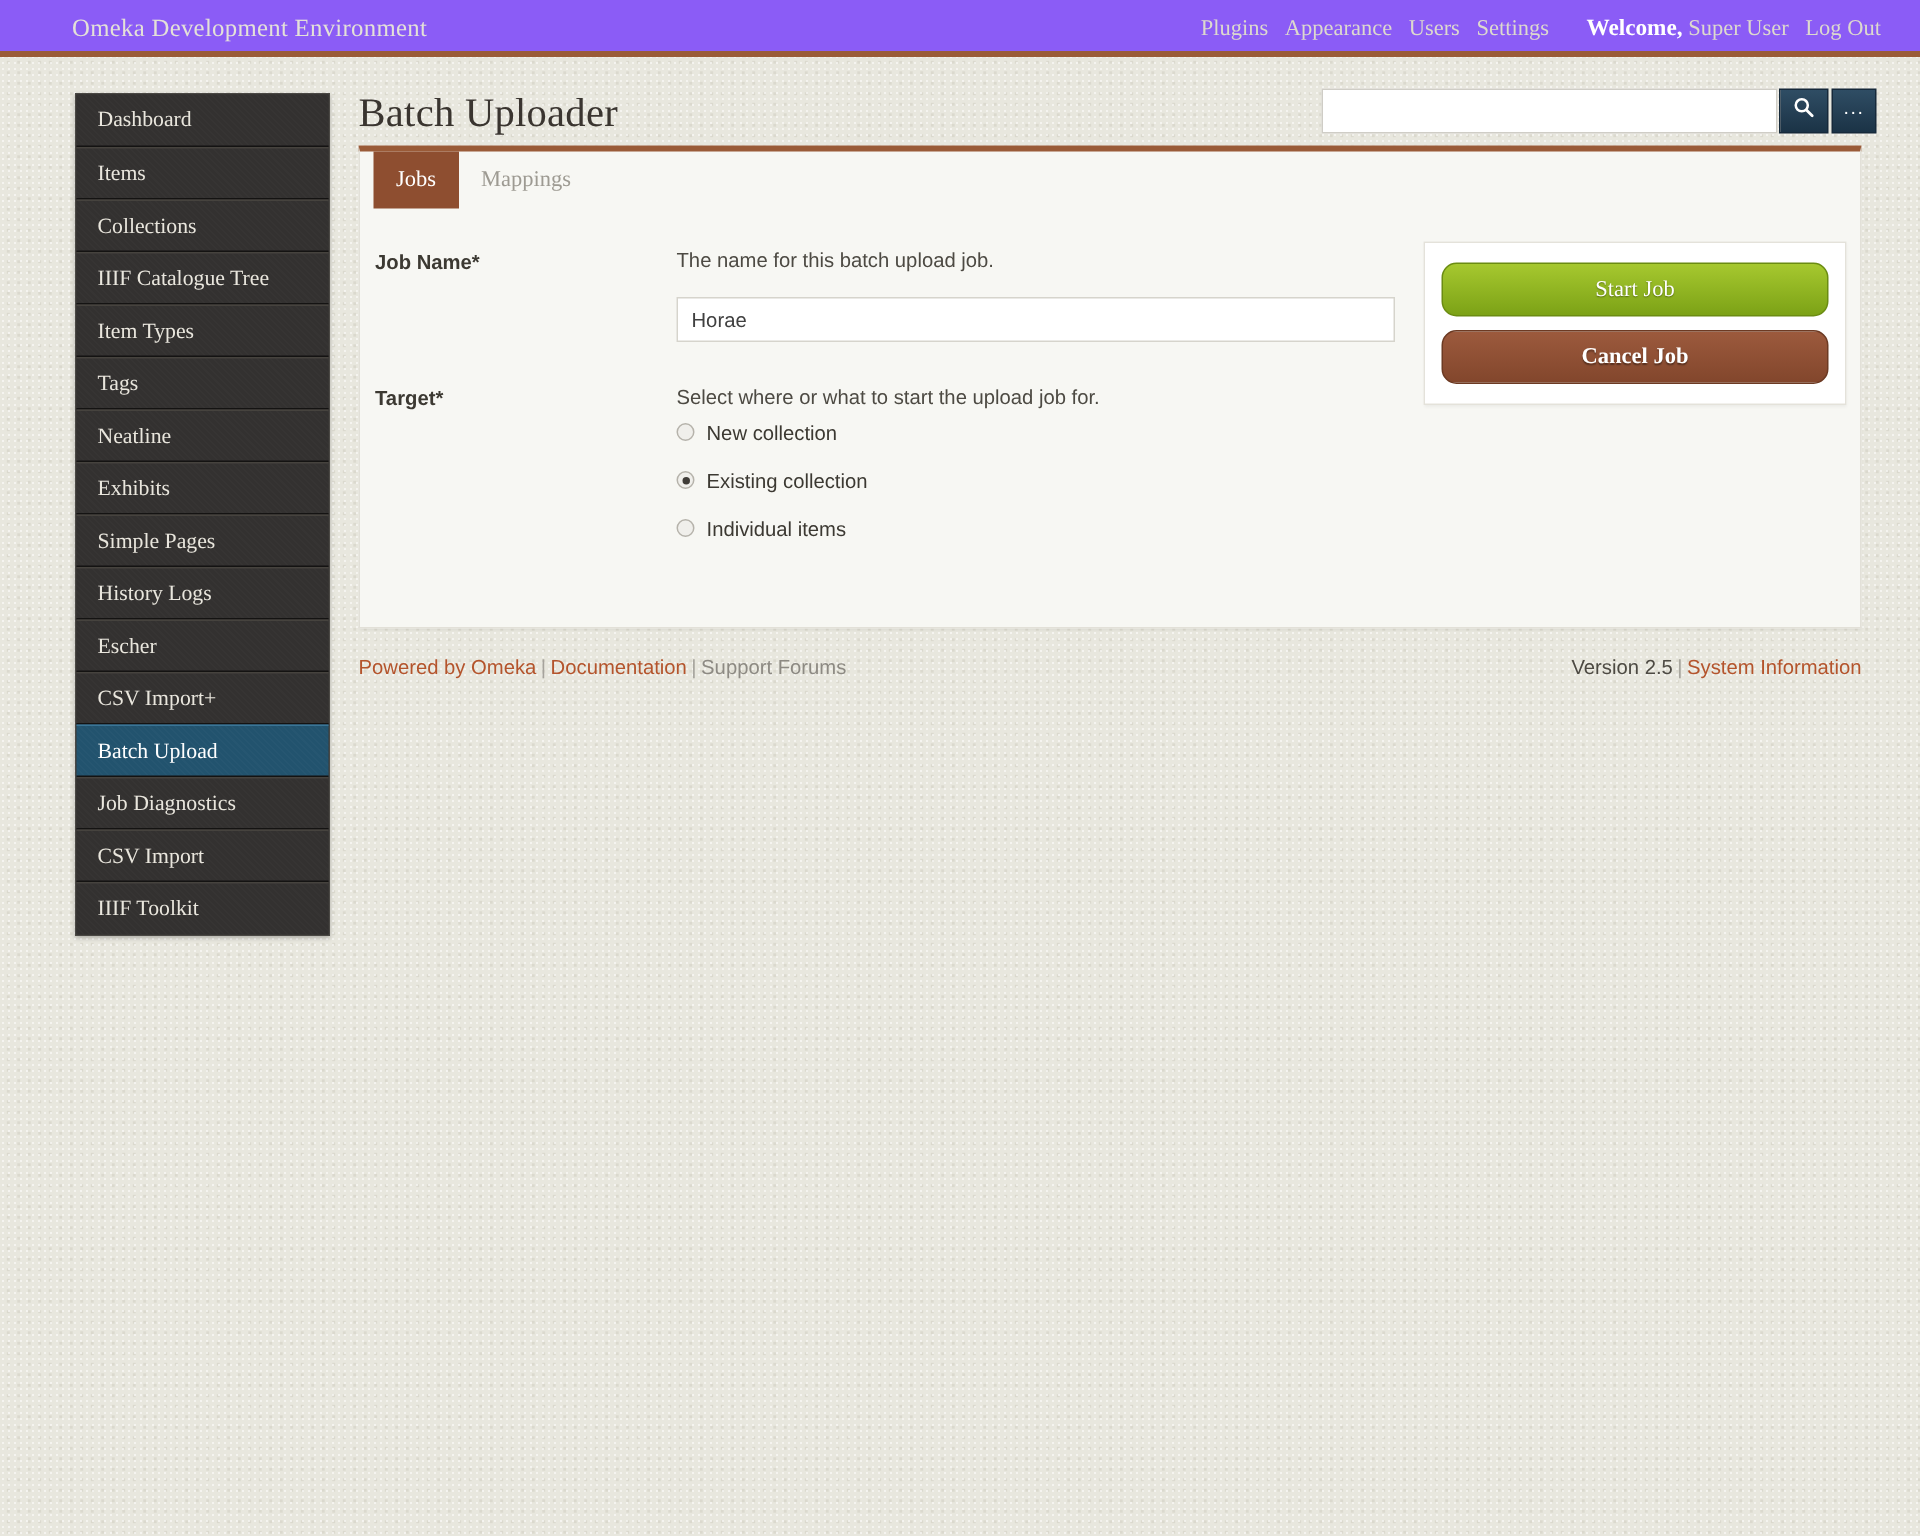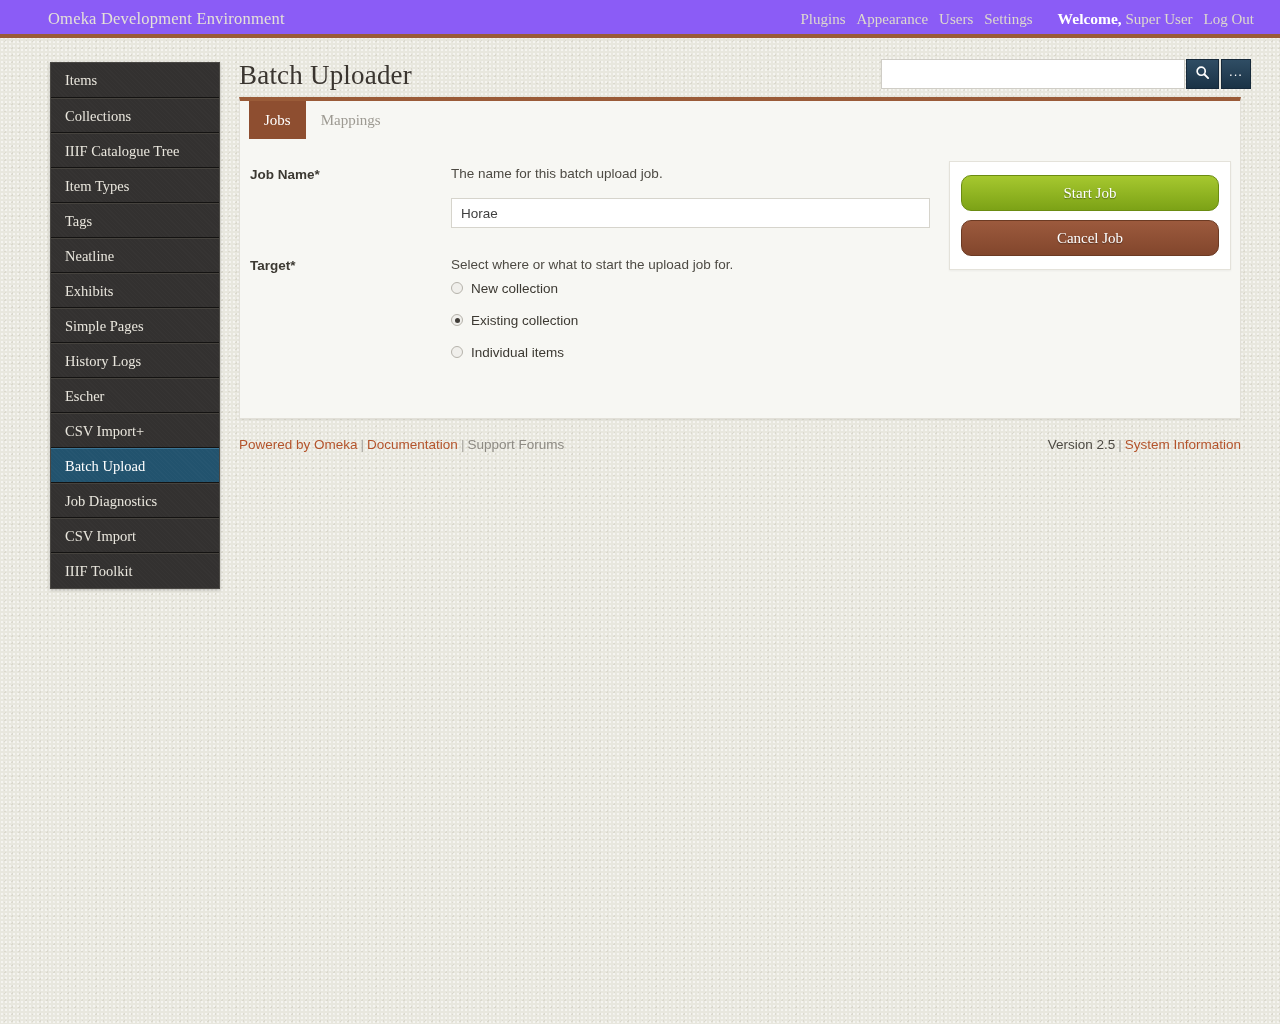--- a/index.html
+++ b/index.html
@@ -294,20 +294,21 @@
     margin-bottom: 9px;
   }
   #btn-start {
     background: linear-gradient(#a6c82f, #7ca216);
     border-color: #6b8c12;
   }
   #btn-cancel {
     background: linear-gradient(#9c5a3d, #82462c);
     border-color: #6c3a23;
     margin-bottom: 0;
+    font-weight: bold;
   }
 
   
   #footer-left {
     position: absolute;
     left: 239px;
     top: 437px;
     font-size: 13.5px;
     white-space: nowrap;
   }
@@ -335,20 +336,21 @@
     <a class="navlink">Settings</a>
     <span class="welcome-group">
       <span class="welcome-word">Welcome,</span>
       <span>Super User</span>
     </span>
     <a class="navlink">Log Out</a>
   </div>
 </div>
 
 <div id="sidebar">
+    <div class="nav-item">Dashboard</div>
     <div class="nav-item">Items</div>
     <div class="nav-item">Collections</div>
     <div class="nav-item">IIIF Catalogue Tree</div>
     <div class="nav-item">Item Types</div>
     <div class="nav-item">Tags</div>
     <div class="nav-item">Neatline</div>
     <div class="nav-item">Exhibits</div>
     <div class="nav-item">Simple Pages</div>
     <div class="nav-item">History Logs</div>
     <div class="nav-item">Escher</div>

